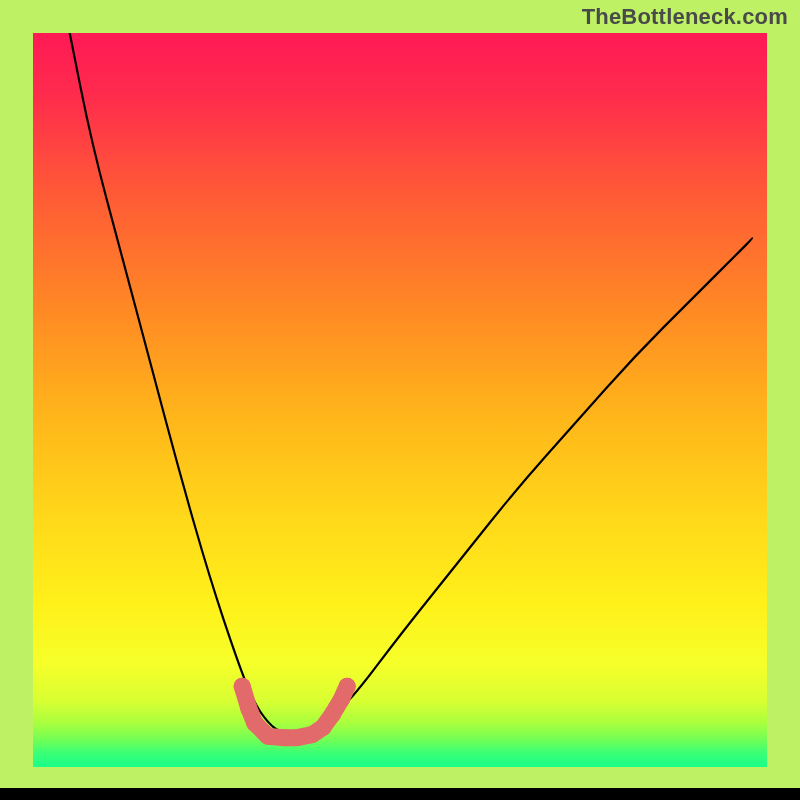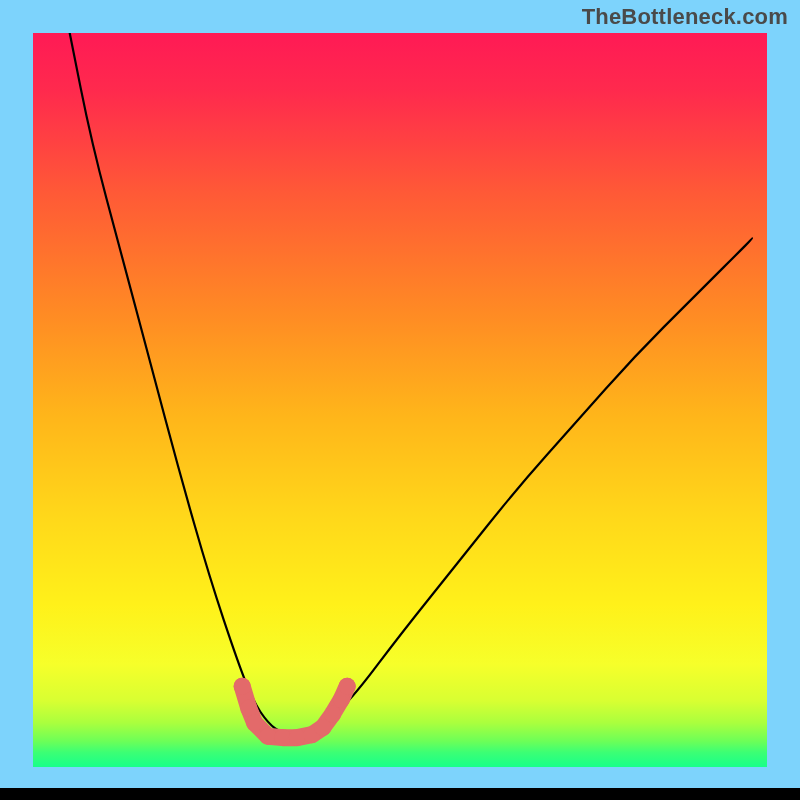--- a/index.html
+++ b/index.html
@@ -8,21 +8,21 @@
     width: 800px;
     height: 800px;
     background: #000;
     overflow: hidden;
     font-family: Arial, Helvetica, sans-serif;
   }
   .frame {
     position: relative;
     width: 800px;
     height: 788px;
-    background: #7dd3fc;
+    background: #bef264;
   }
   .watermark {
     position: absolute;
     top: 4px;
     right: 12px;
     font-size: 22px;
     font-weight: 600;
     color: #4a4a4a;
     letter-spacing: 0.2px;
     z-index: 5;

